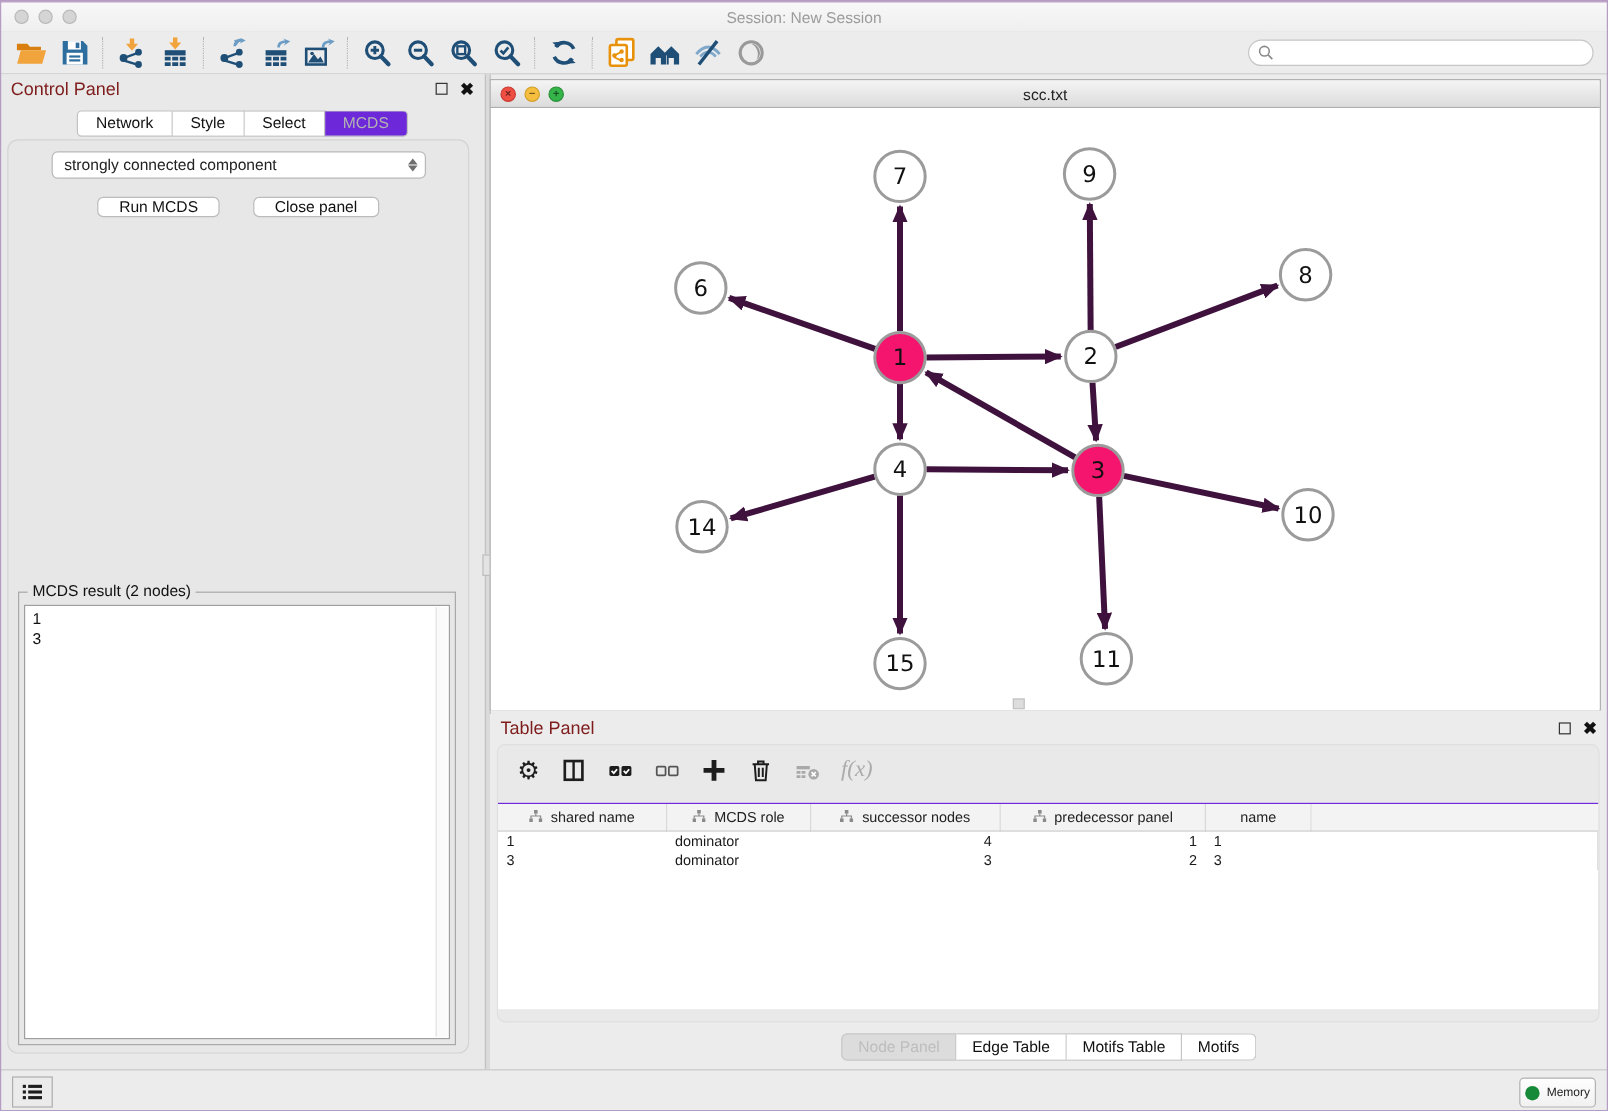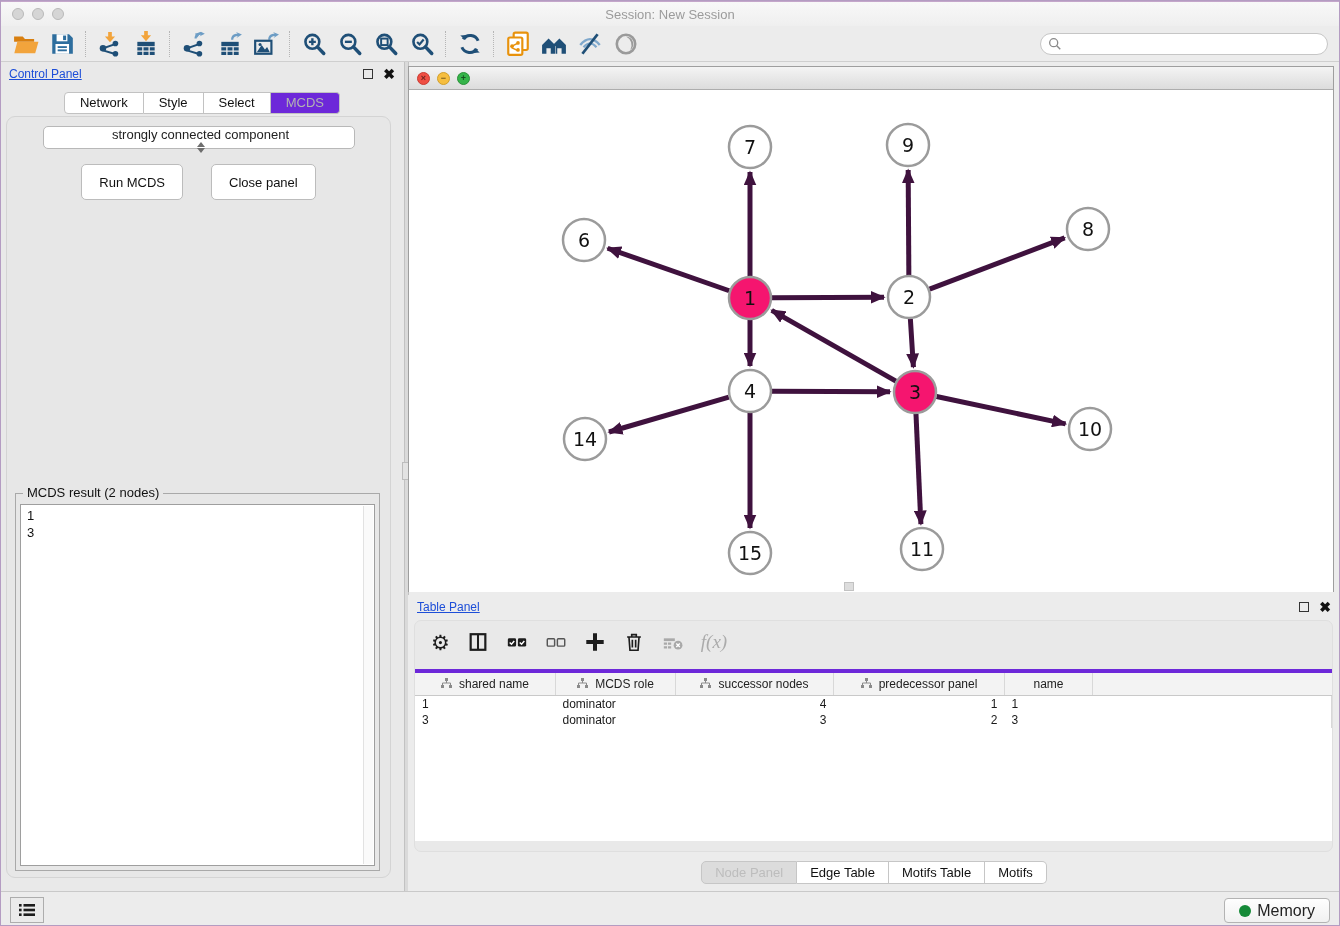--- a/index.html
+++ b/index.html
@@ -19,41 +19,41 @@
        border-bottom:1px solid #CFCFCF;display:flex;align-items:center;padding-left:8px;box-sizing:border-box;}
   .tbtn{width:36px;height:30px;display:flex;align-items:center;justify-content:center;flex:0 0 auto;}
   .tbtn svg{width:26px;height:26px;}
   .tsep{width:1px;height:26px;border-left:1px dotted #B5B5B5;margin:0 5px;flex:0 0 auto;}
   .searchbox{margin-left:auto;margin-right:12px;width:288px;height:22px;background:#fff;
        border:1px solid #C6C6C6;border-radius:12px;display:flex;align-items:center;padding-left:7px;box-sizing:border-box;}
   .searchbox input{border:none;outline:none;flex:1;height:18px;font-size:13px;background:transparent;margin-left:5px;}
   
   .control-panel{position:absolute;left:0;top:62px;width:404px;height:830px;background:#E9E9E9;box-sizing:border-box;}
   .panel-head{height:24px;display:flex;align-items:center;padding:0 9px;}
-  .panel-head .ph-title{flex:1;font-size:12px;color:#1d4ed8;text-decoration:underline;}
+  .panel-head .ph-title{flex:1;font-size:15px;color:#7f1d1d;}
   .float-box{width:10px;height:10px;border:1.6px solid #333;box-sizing:border-box;margin-right:10px;cursor:pointer;}
   .close-x{font-size:14px;font-weight:bold;color:#111;cursor:pointer;line-height:1;}
   .seg{display:flex;justify-content:center;margin-top:6px;position:relative;z-index:2;}
   .seg .segbtn{height:22px;line-height:20px;padding:0 15px;background:#fff;border:1px solid #C2C2C2;
        border-left-width:0;font-size:13px;color:#111;cursor:pointer;font-family:inherit;}
   .seg .segbtn:first-child{border-left-width:1px;border-radius:4px 0 0 4px;text-align:right;}
   .seg .segbtn:last-child{border-radius:0 4px 4px 0;}
   .seg .segbtn.active{background:#6d28d9;color:#B3B3B3;}
   .mcds-panel{position:absolute;left:6px;right:13px;top:54px;bottom:14px;background:#E7E7E7;
        border:1px solid #D4D4D4;border-radius:9px;}
   .opt-label{text-align:center;margin-top:22px;font-size:13px;color:#111;}
   .select{width:312px;height:23px;margin:9px auto 0;background:#fff;border:1px solid #B8B8B8;border-radius:5px;
-       display:flex;align-items:center;padding:0 6px 0 10px;box-sizing:border-box;cursor:pointer;flex-direction:column;}
+       display:flex;align-items:center;padding:0 6px 0 10px;box-sizing:border-box;cursor:pointer;}
   .select .sel-text{flex:1;font-size:13px;}
   .stepper{display:flex;flex-direction:column;gap:1px;}
   .stepper i{width:0;height:0;border-left:4px solid transparent;border-right:4px solid transparent;}
   .stepper .up{border-bottom:5px solid #6E6E6E;}
   .stepper .down{border-top:5px solid #6E6E6E;}
   .btn-row{display:flex;justify-content:center;gap:28px;margin-top:15px;}
-  .pbtn{height:36px;padding:0 17px;background:#fff;border:1px solid #BCBCBC;border-radius:5px;
+  .pbtn{height:17px;padding:0 17px;background:#fff;border:1px solid #BCBCBC;border-radius:5px;
        font-size:13px;font-family:inherit;color:#111;cursor:pointer;}
   .result-group{position:absolute;left:8px;right:10px;top:376px;bottom:6px;border:1px solid #A9A9A9;}
   .result-legend{position:absolute;top:-9px;left:7px;background:#E7E7E7;padding:0 4px;font-size:13px;color:#111;}
   .result-area{position:absolute;inset:10px 4px 4px 4px;background:#fff;border:1px solid #9E9E9E;overflow:hidden;}
   .result-lines{padding:2px 6px;font-size:13px;line-height:17px;color:#111;}
   .result-scroll{position:absolute;top:1px;bottom:1px;right:1px;width:9px;background:#FAFAFA;border-left:1px solid #E2E2E2;}
   
   .vsplit{position:absolute;left:404px;top:62px;width:3px;height:830px;background:#DADADA;
        border-left:1px solid #C2C2C2;border-right:1px solid #C2C2C2;box-sizing:content-box;}
   .vsplit .grip{position:absolute;top:400px;left:-3px;width:9px;height:16px;background:#E3E3E3;border:1px solid #BDBDBD;}
@@ -73,39 +73,39 @@
   .hgrip{position:absolute;left:435px;bottom:1px;width:8px;height:7px;background:#DDD;border:1px solid #C2C2C2;}
   
   .table-panel{position:absolute;left:408px;top:595px;right:0;bottom:34px;background:#ECECEC;}
   .tp-inner{position:absolute;left:6px;right:7px;top:25px;bottom:40px;background:#E9E9E9;
        border:1px solid #DFDFDF;border-radius:7px;overflow:hidden;}
   .tp-toolbar{height:42px;display:flex;align-items:center;gap:17px;padding-left:16px;}
   .tico{display:flex;align-items:center;justify-content:center;cursor:pointer;}
   .tico svg{width:22px;height:22px;}
   .gear-glyph{font-size:21px;color:#1d1d1d;line-height:1;}
   .fx-glyph{font-family:"Liberation Serif",serif;font-style:italic;font-size:19px;color:#ABABAB;}
-  .tp-tablewrap{position:absolute;left:0;right:0;top:48px;bottom:10px;background:#fff;border-top:4px solid #6d28d9;}
+  .tp-tablewrap{position:absolute;left:0;right:0;top:48px;bottom:10px;background:#fff;border-top:1px solid #6d28d9;}
   table.nodetable{border-collapse:collapse;width:100%;table-layout:fixed;font-size:12px;}
   table.nodetable th{height:20px;background:#F3F3F3;border-bottom:1px solid #C9C9C9;border-right:1px solid #D8D8D8;
        font-weight:normal;color:#222;text-align:center;overflow:hidden;white-space:nowrap;}
   table.nodetable th .hicon{display:inline-block;vertical-align:-1px;margin-right:7px;}
   table.nodetable td{height:16px;padding:0 7px;color:#1a1a1a;overflow:hidden;white-space:nowrap;}
   table.nodetable td:last-child,table.nodetable th:last-child{border-right:1px solid #D8D8D8;}
   .tp-tabs{position:absolute;left:0;right:0;bottom:8px;display:flex;justify-content:center;}
   .tp-tabs .segbtn{height:23px;line-height:21px;padding:0 13px;background:#fff;border:1px solid #C6C6C6;
        border-left-width:0;font-size:13px;color:#111;cursor:pointer;font-family:inherit;}
   .tp-tabs .segbtn:first-child{border-left-width:1px;border-radius:5px 0 0 5px;}
   .tp-tabs .segbtn:last-child{border-radius:0 5px 5px 0;}
   .tp-tabs .segbtn.active{background:#DCDCDC;color:#BDBDBD;}
   
   .statusbar{position:absolute;left:0;right:0;bottom:0;height:34px;background:#ECECEC;border-top:1px solid #C9C9C9;}
   .list-btn{position:absolute;left:10px;top:5px;width:32px;height:24px;background:#EBEBEB;border:1px solid #ADADAD;
        display:flex;align-items:center;justify-content:center;cursor:pointer;}
-  .memory-btn{position:absolute;right:10px;top:6px;height:23px;padding:0 14px;background:linear-gradient(#FEFEFE,#F1F1F1);
-       border:1px solid #B3B3B3;border-radius:4px;display:flex;align-items:center;gap:6px;font-size:16px;cursor:pointer;}
+  .memory-btn{position:absolute;right:10px;top:6px;height:23px;padding:0 4px;background:linear-gradient(#FEFEFE,#F1F1F1);
+       border:1px solid #B3B3B3;border-radius:4px;display:flex;align-items:center;gap:6px;font-size:10px;cursor:pointer;}
   .mem-dot{width:12px;height:12px;border-radius:50%;background:#168A38;}
 </style>
 </head>
 <body>
 
 <div class="win-border"></div>
 
 <div class="titlebar">
   <div class="lights">
     <span class="light"></span>
@@ -305,20 +305,21 @@
     <span class="grip"></span>
   </div>
 
 <div class="netwin">
   <div class="net-titlebar">
     <div class="net-lights">
       <span class="nlight nl-red">×</span>
       <span class="nlight nl-yellow">−</span>
       <span class="nlight nl-green">+</span>
     </div>
+    <span class="title">scc.txt</span>
   </div>
   <div class="canvas">
     <svg width="924" height="502" viewBox="0 0 924 502">
       <defs>
         <marker id="arrow" viewBox="0 0 14 12" refX="12.5" refY="6" markerWidth="15" markerHeight="13" markerUnits="userSpaceOnUse" orient="auto">
             <path d="M0 0L14 6L0 12z" fill="#3F123E"></path>
           </marker>
       </defs>
       <g>
           <line x1="341" y1="186" x2="341" y2="82" stroke="#3F123E" stroke-width="5" marker-end="url(#arrow)"></line>

